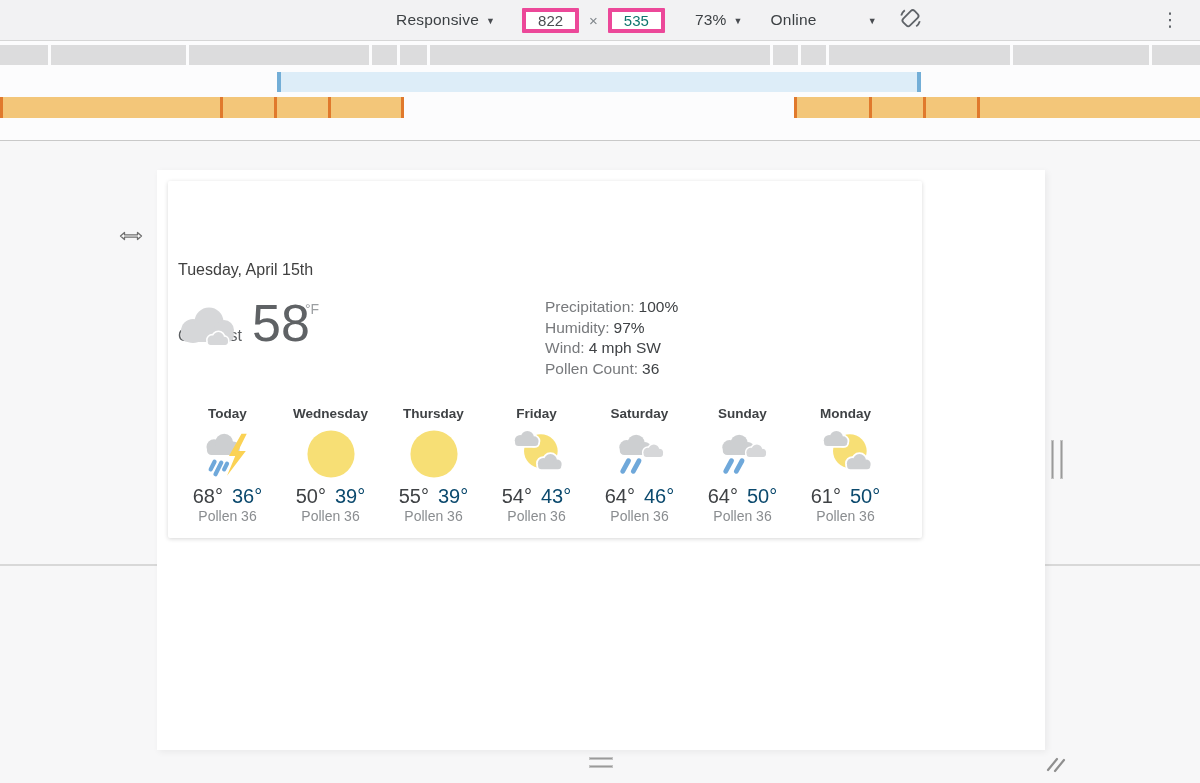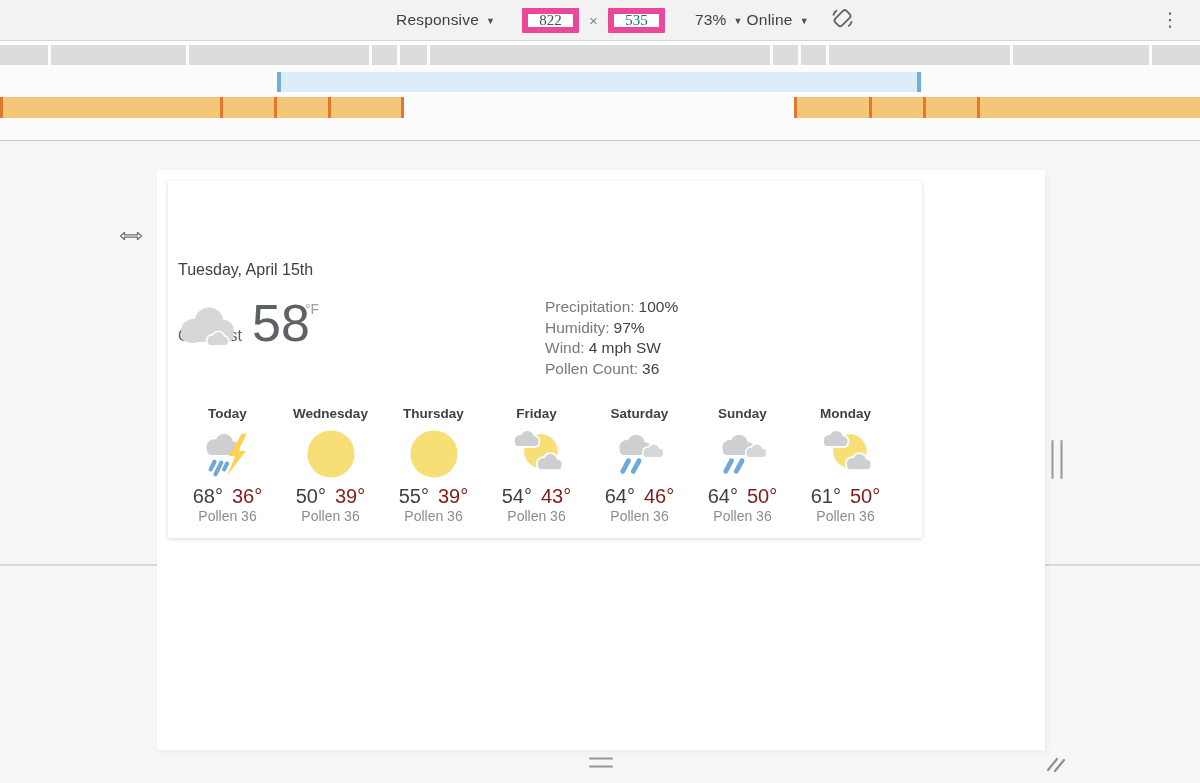--- a/index.html
+++ b/index.html
@@ -8,28 +8,28 @@
   .screen { position:relative; width:1200px; height:566px; border-bottom:2px solid #d8d8d8; }
 
   
   .toolbar { position:absolute; left:0; top:0; width:1200px; height:41px;
     background:#f2f2f3; border-bottom:1px solid #d6d6d6; }
   .toolbar-center { position:absolute; left:396px; top:0; height:40px;
     display:flex; align-items:center; }
   .tb-item { display:flex; align-items:center; color:#3c4043; font-size:15.5px;
     letter-spacing:.2px; background:none; border:none; font-family:inherit; cursor:default; }
   .caret { font-size:9px; color:#494c50; margin-left:7px; transform:translateY(1px); }
-  .dim-input { width:57px; height:25px; background:#ffffff; border:6px solid #ec4899;
+  .dim-input { width:57px; height:25px; background:#ffffff; border:4px solid #ec4899;
     border-radius:1px; text-align:center; font-size:15px; color:#4a4d51;
-    font-family:Liberation Serif, serif; outline:none; }
+    font-family:Liberation Sans, sans-serif; outline:none; }
   .dim-input.muted { color:#0f766e; }
   .times { color:#80868b; font-size:15px; margin:0 10px; }
   .gap-lg { margin-left:27px; }
   .gap-md { margin-left:30px; }
-  .gap-sm { margin-left:4px; }
+  .gap-sm { margin-left:28px;gap:44px; }
   .rotate-btn { margin-left:20px; display:flex; align-items:center; background:none; border:none; }
   .kebab { position:absolute; right:18px; top:8px; width:24px; height:24px;
     background:none; border:none; color:#5f6368; font-size:19px; line-height:24px;
     text-align:center; }
 
   
   .mq-section { position:absolute; left:0; top:41px; width:1200px; height:100px;
     background:#fcfcfd; border-bottom:1px solid #c9c9c9; }
   .mq-row { position:absolute; left:0; width:1200px; }
   #ruler-row  { top:4px;  height:20px; }
@@ -64,21 +64,21 @@
   .detail-label { color:#77797c; }
   .detail-value { color:#3f4245; margin-left:4px; }
 
   .forecast { position:absolute; left:8px; top:225px; width:721px; display:flex; }
   .fcol { width:103px; display:flex; flex-direction:column; align-items:center; }
   .fday { font-size:13.5px; font-weight:bold; color:#3f4245; height:18px; }
   .ficon { width:50px; height:50px; margin-top:5px; }
   .ficon svg { width:50px; height:50px; }
   .ftemps { margin-top:9px; font-size:20px; line-height:17px; display:flex; }
   .fhigh { color:#3f4245; }
-  .flow { color:#7f1d1d; margin-left:9px; }
+  .flow { color:#0c4a6e; margin-left:9px; }
   .fpollen { margin-top:3px; font-size:14px; color:#8a8d90; }
 
   
   .right-handle { position:absolute; left:1051px; top:298px; width:12px; height:39px;
     display:flex; justify-content:space-between; cursor:ew-resize; }
   .right-handle i { display:block; width:3px; height:100%; background:#9a9a9a; border:1px solid #c4c4c4; }
   .bottom-handle { position:absolute; left:589px; top:615px; width:24px; height:11px;
     display:flex; flex-direction:column; justify-content:space-between; cursor:ns-resize; }
   .bottom-handle i { display:block; height:3px; width:100%; background:#9a9a9a; border:1px solid #c4c4c4; }
   .corner-handle { position:absolute; left:1044px; top:612px; cursor:nwse-resize; }

